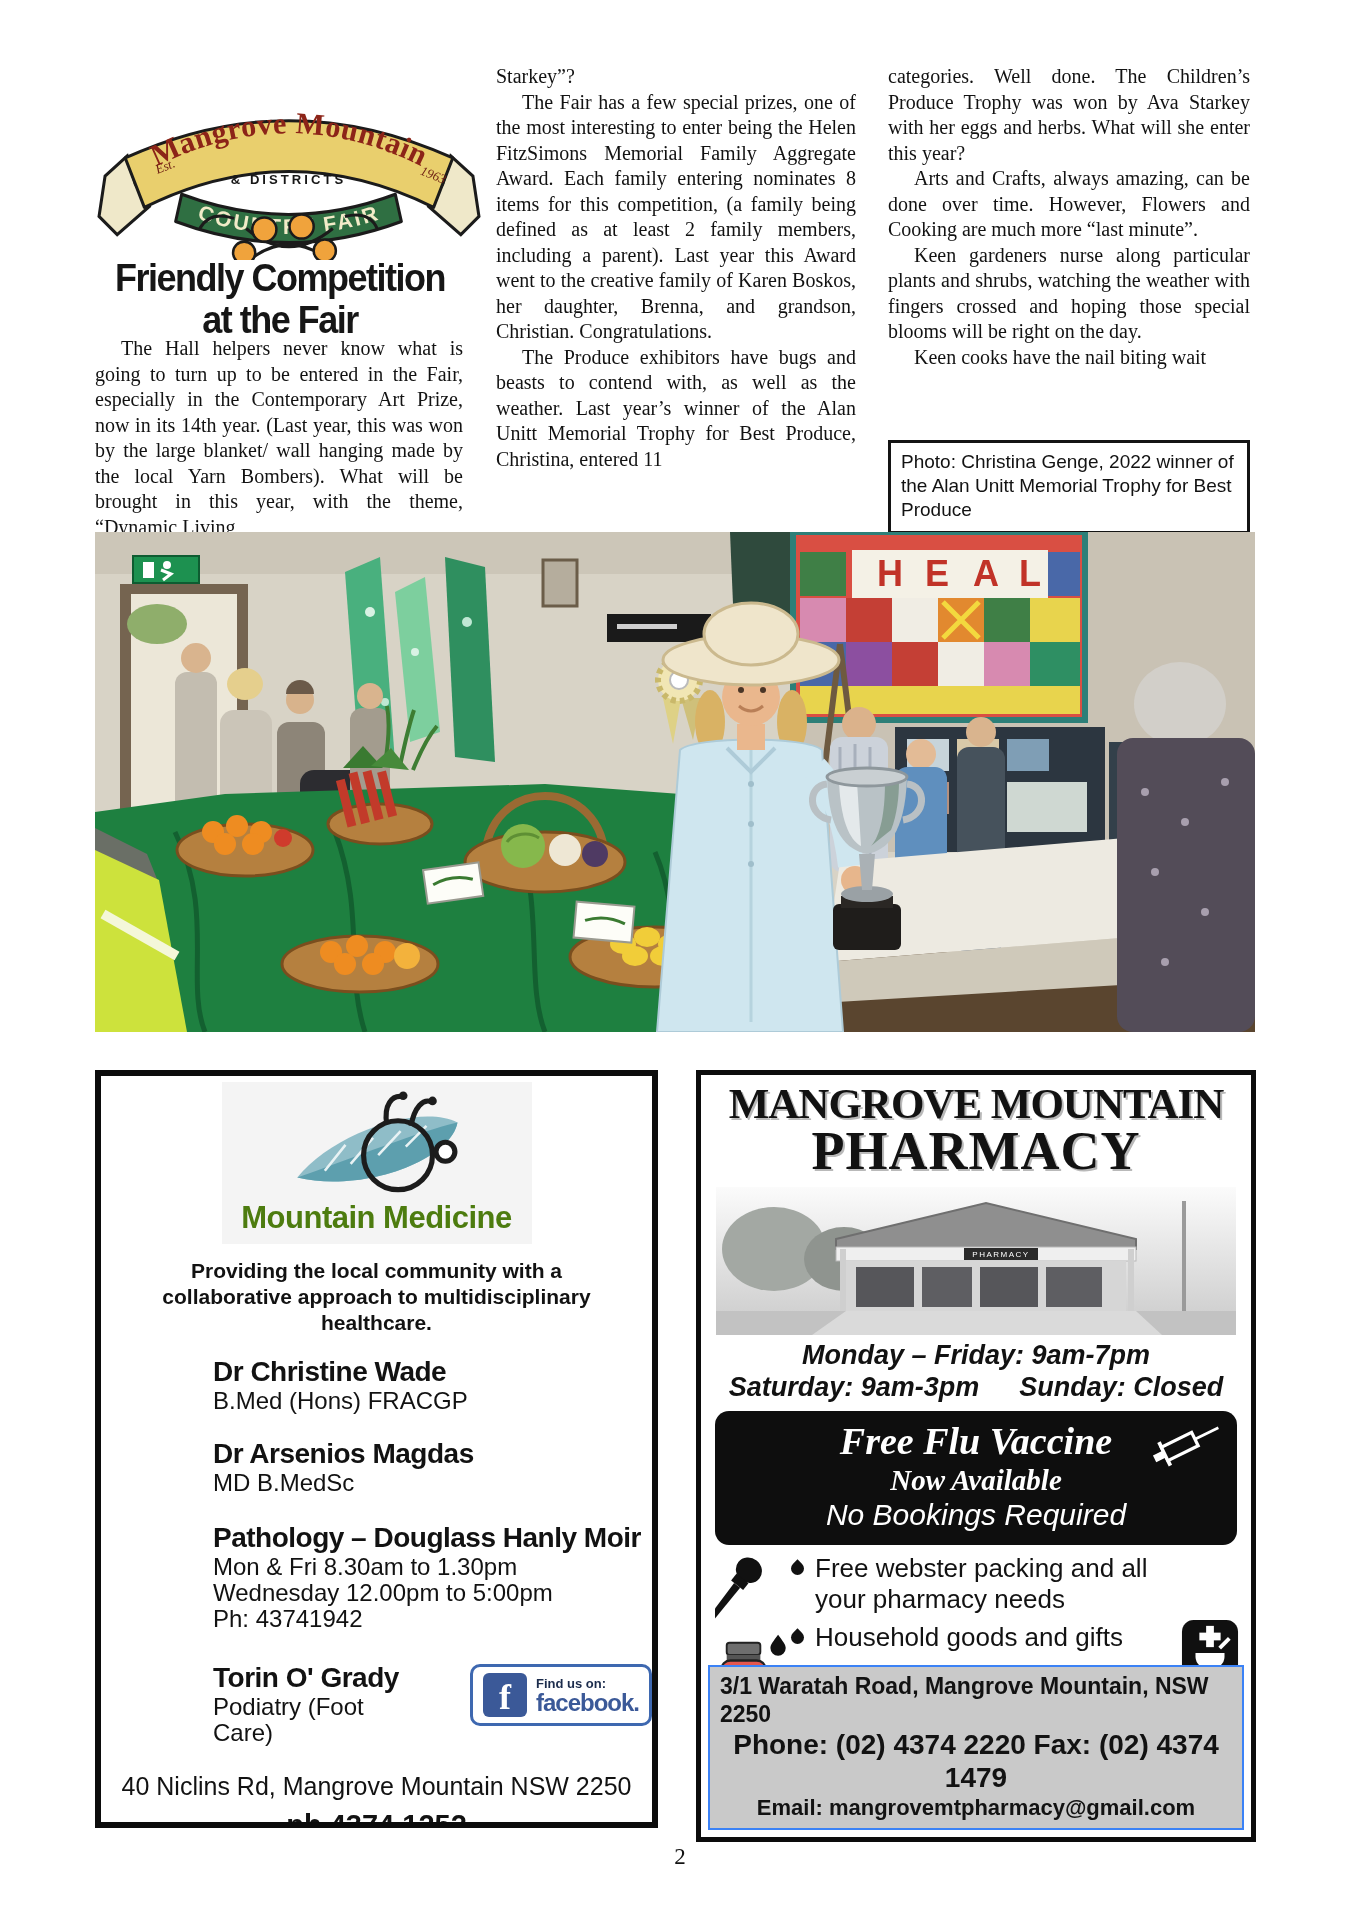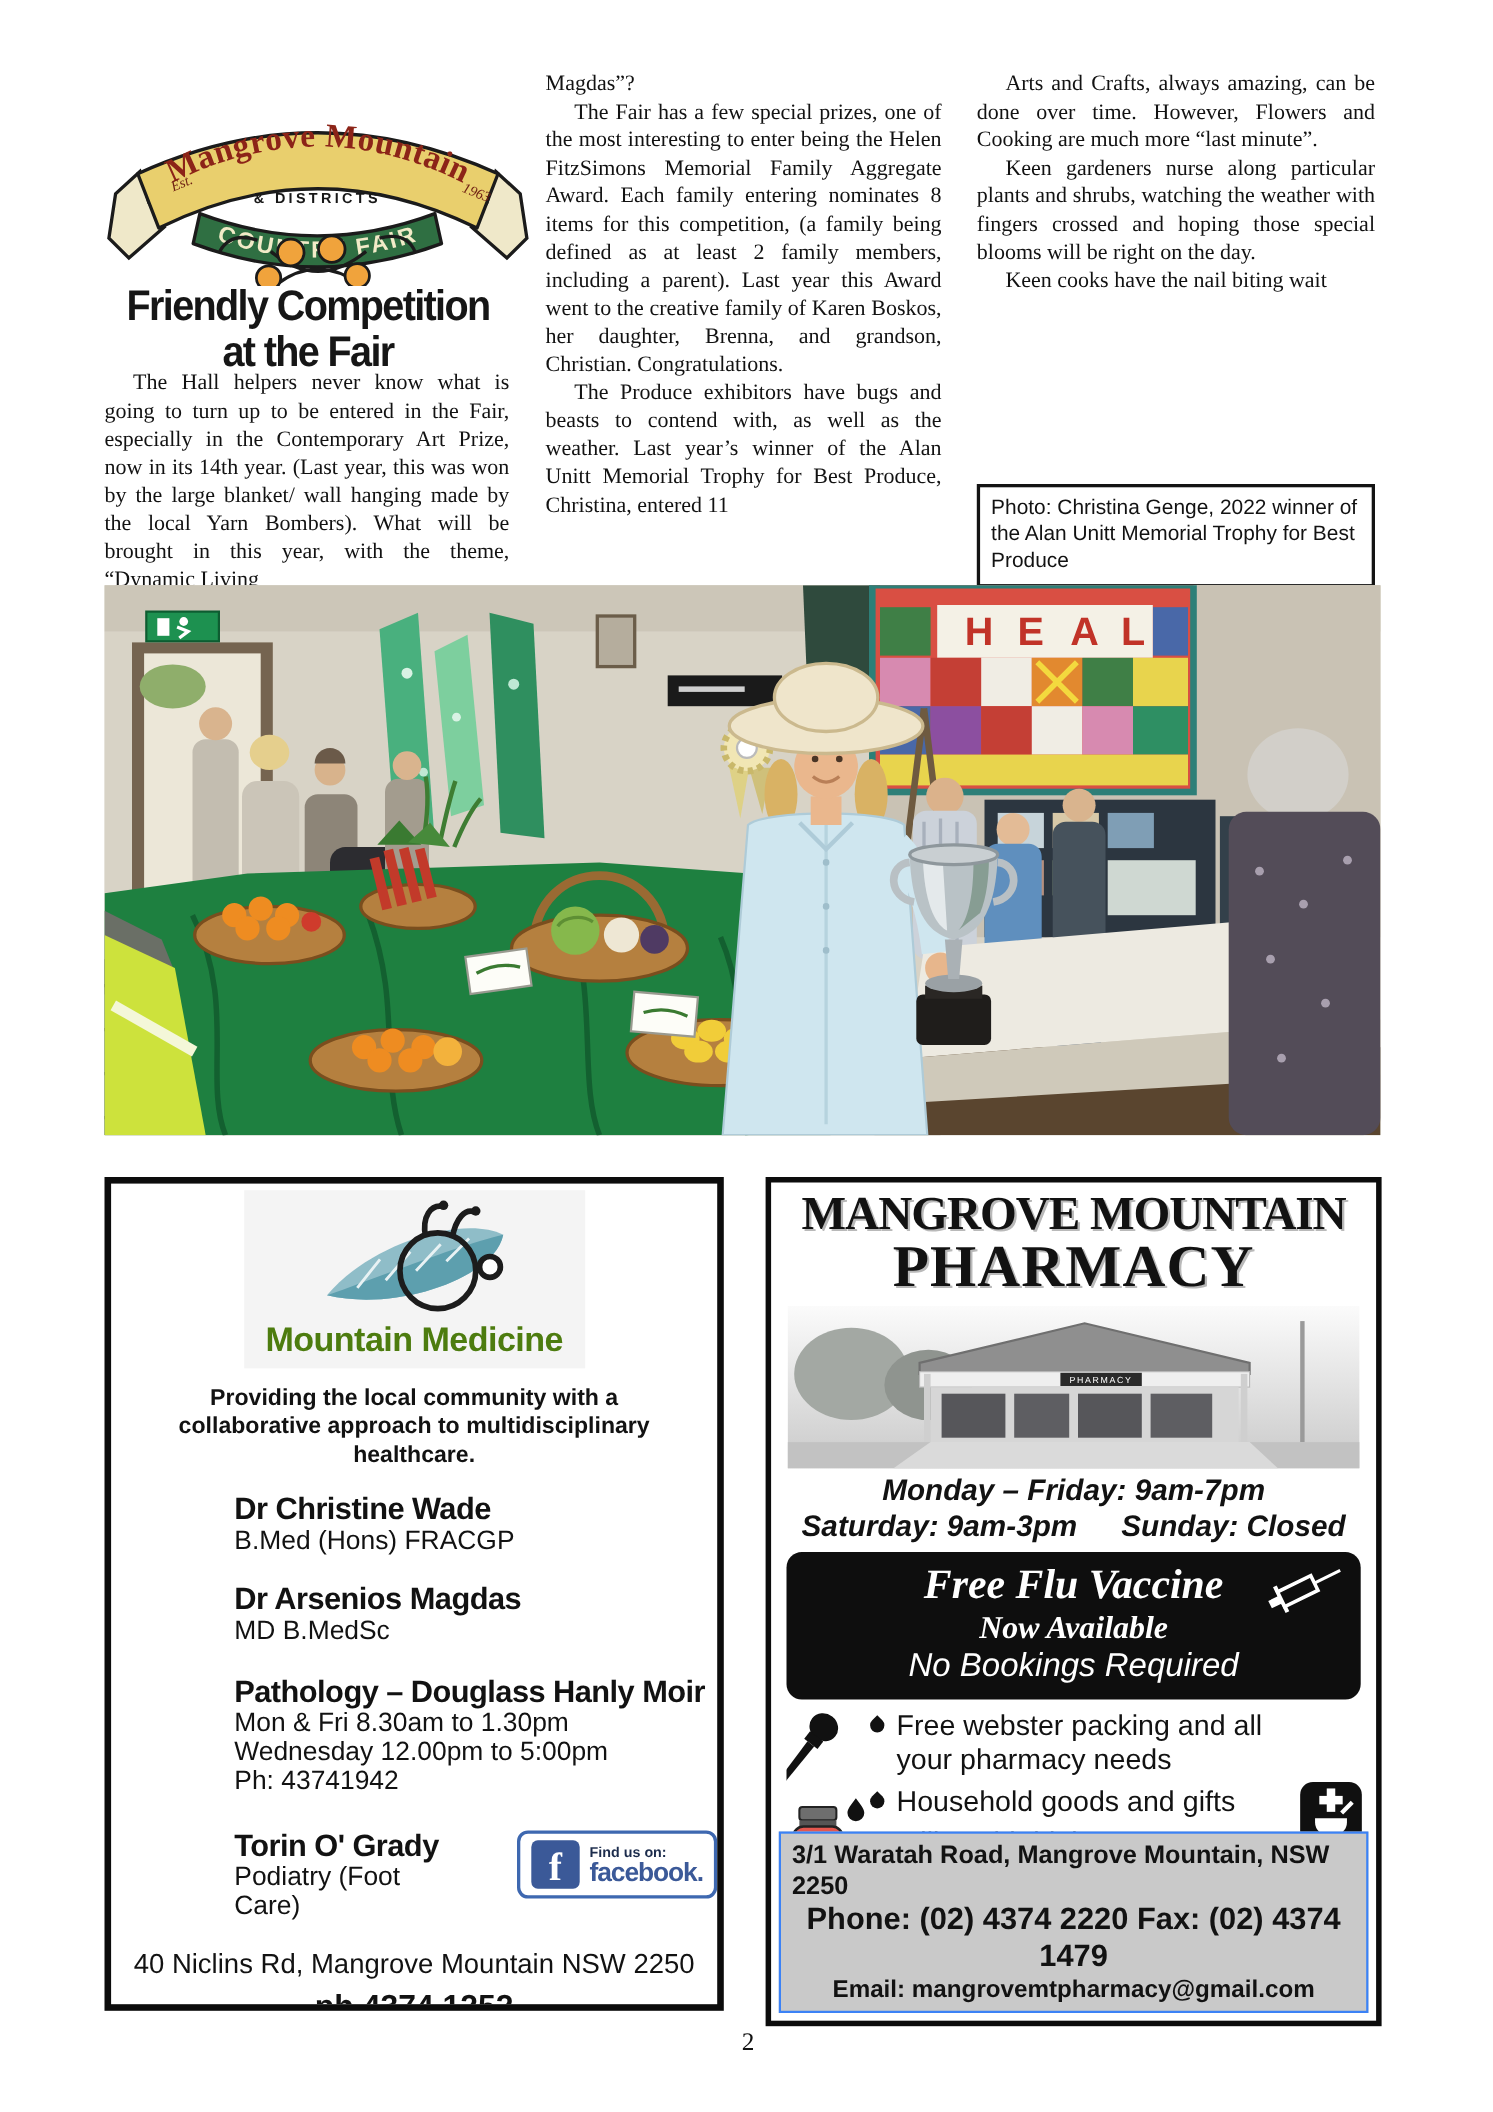--- a/index.html
+++ b/index.html
@@ -120,25 +120,26 @@
 
   <h1 class="headline" style="margin:0;">
     <div>Friendly Competition</div>
     <div>at the Fair</div>
   </h1>
 
   <div class="col col1">
     <p class="indent">The Hall helpers never know what is going to turn up to be entered in the Fair, especially in the Contemporary Art Prize, now in its 14th year. (Last year, this was won by the large blanket/ wall hanging made by the local Yarn Bombers). What will be brought in this year, with the theme, “Dynamic Living</p>
   </div>
   <div class="col col2">
-    <p>Magdas”?</p>
+    <p>Starkey”?</p>
     <p class="indent">The Fair has a few special prizes, one of the most interesting to enter being the Helen FitzSimons Memorial Family Aggregate Award. Each family entering nominates 8 items for this competition, (a family being defined as at least 2 family members, including a parent). Last year this Award went to the creative family of Karen Boskos, her daughter, Brenna, and grandson, Christian. Congratulations.</p>
     <p class="indent">The Produce exhibitors have bugs and beasts to contend with, as well as the weather. Last year’s winner of the Alan Unitt Memorial Trophy for Best Produce, Christina, entered 11</p>
   </div>
   <div class="col col3">
+    <p>categories. Well done. The Children’s Produce Trophy was won by Ava Starkey with her eggs and herbs. What will she enter this year?</p>
     <p class="indent">Arts and Crafts, always amazing, can be done over time. However, Flowers and Cooking are much more “last minute”.</p>
     <p class="indent">Keen gardeners nurse along particular plants and shrubs, watching the weather with fingers crossed and hoping those special blooms will be right on the day.</p>
     <p class="indent">Keen cooks have the nail biting wait</p>
   </div>
 
   <div class="caption-box">
     <p>Photo: Christina Genge, 2022 winner of the Alan Unitt Memorial Trophy for Best Produce</p>
   </div>
 
   <figure class="photo">

